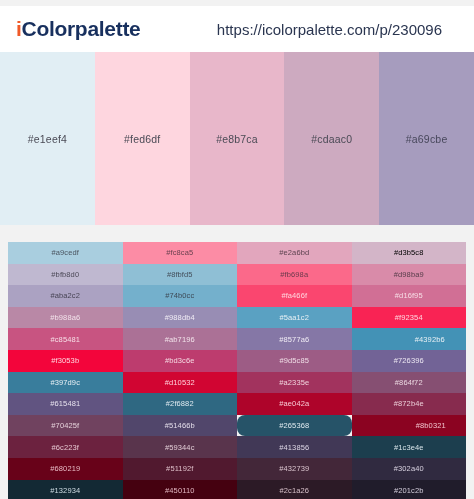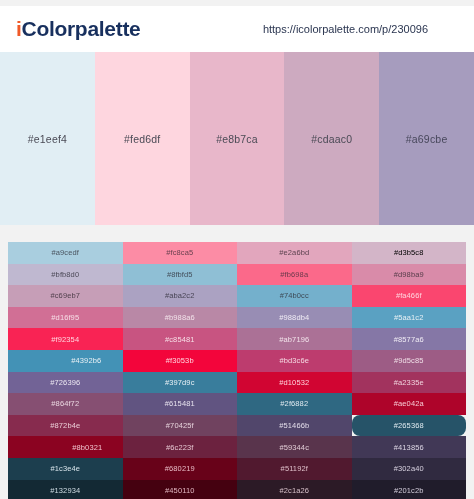--- a/index.html
+++ b/index.html
@@ -30,22 +30,22 @@
   .brand {
     font-size: 21px;
     font-weight: bold;
     letter-spacing: -0.3px;
     white-space: nowrap;
   }
   .brand .brand-i { color: #f05a28; }
   .brand .brand-rest { color: #18305e; }
   .header-url {
     margin-left: auto;
-    margin-right: 30px;
-    font-size: 11px;
+    margin-right: 16px;
+    font-size: 15px;
     color: #2a3550;
     white-space: nowrap;
   }
 
   
   .main-strip {
     display: flex;
     height: 173px;
     flex: 0 0 auto;
     background: #ffffff;
@@ -143,23 +143,20 @@
         </div>
         <div class="cell" style="background: rgb(143, 191, 213);">
           <span class="hexlabel" style="color: rgb(68, 80, 92);">#8fbfd5</span>
         </div>
         <div class="cell" style="background: rgb(251, 105, 138);">
           <span class="hexlabel" style="color: rgb(107, 58, 76);">#fb698a</span>
         </div>
         <div class="cell" style="background: rgb(217, 139, 169);">
           <span class="hexlabel" style="color: rgb(87, 61, 74);">#d98ba9</span>
         </div>
-        <div class="cell" style="background: rgb(198, 158, 183);">
-          <span class="hexlabel" style="color: rgb(83, 66, 78);">#c69eb7</span>
-        </div>
         <div class="cell" style="background: rgb(171, 162, 194);">
           <span class="hexlabel" style="color: rgb(72, 68, 85);">#aba2c2</span>
         </div>
         <div class="cell" style="background: rgb(116, 176, 204);">
           <span class="hexlabel" style="color: rgb(61, 74, 86);">#74b0cc</span>
         </div>
         <div class="cell" style="background: rgb(250, 70, 111);">
           <span class="hexlabel" style="color: rgb(255, 212, 222);">#fa466f</span>
         </div>
         <div class="cell" style="background: rgb(209, 111, 149);">
@@ -248,20 +245,23 @@
         </div>
         <div class="cell" style="background: rgb(28, 62, 78);">
           <span class="hexlabel" style="color: rgb(216, 228, 234);">#1c3e4e</span>
         </div>
         <div class="cell" style="background: rgb(104, 2, 25);">
           <span class="hexlabel" style="color: rgb(232, 188, 198);">#680219</span>
         </div>
         <div class="cell" style="background: rgb(81, 25, 47);">
           <span class="hexlabel" style="color: rgb(223, 192, 202);">#51192f</span>
         </div>
+        <div class="cell" style="background: rgb(67, 39, 57);">
+          <span class="hexlabel" style="color: rgb(219, 198, 207);">#432739</span>
+        </div>
         <div class="cell" style="background: rgb(48, 42, 64);">
           <span class="hexlabel" style="color: rgb(216, 210, 224);">#302a40</span>
         </div>
         <div class="cell" style="background: rgb(19, 41, 52);">
           <span class="hexlabel" style="color: rgb(208, 221, 228);">#132934</span>
         </div>
         <div class="cell" style="background: rgb(69, 1, 16);">
           <span class="hexlabel" style="color: rgb(224, 182, 192);">#450110</span>
         </div>
         <div class="cell" style="background: rgb(44, 26, 38);">

